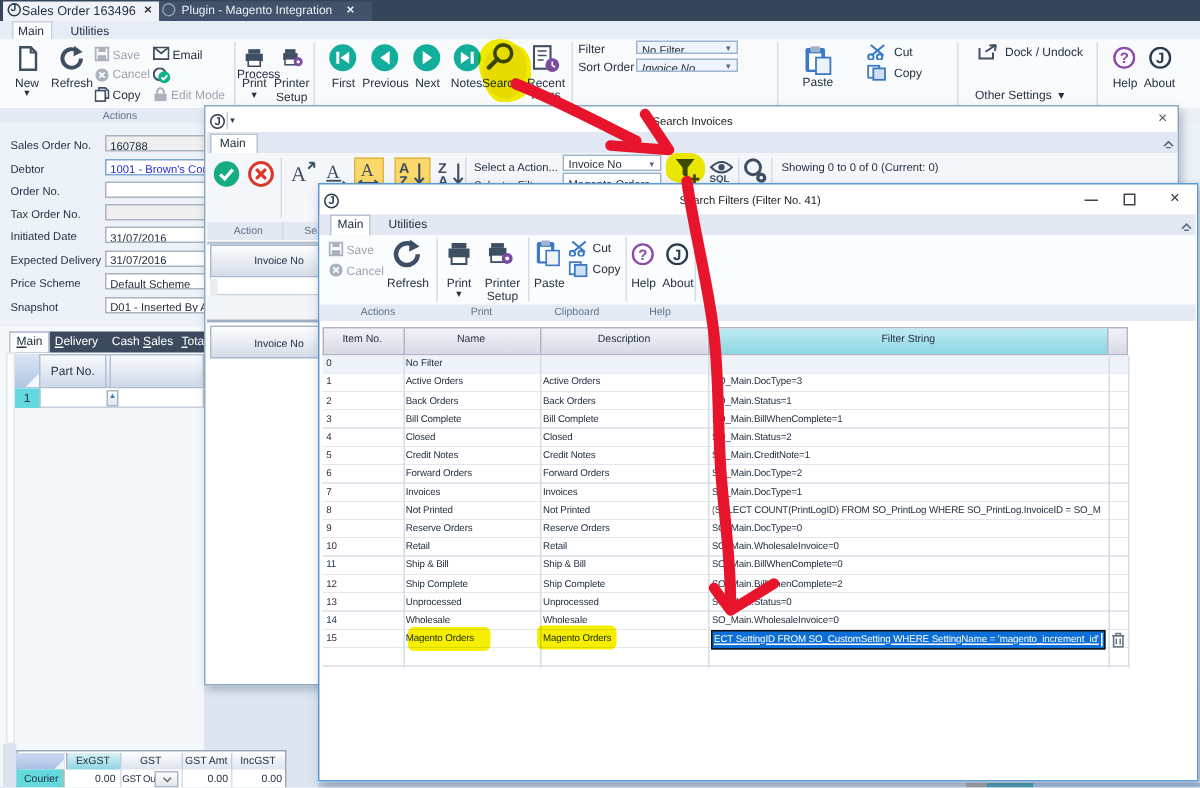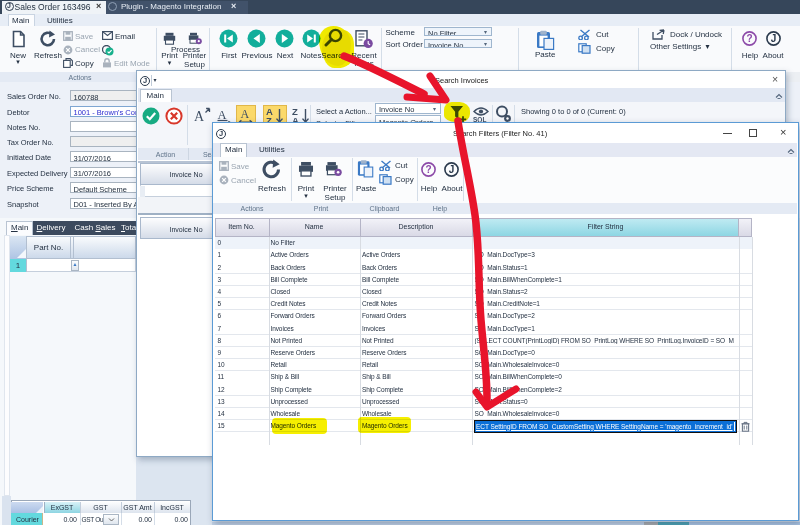--- a/index.html
+++ b/index.html
@@ -78,21 +78,21 @@
   <svg class="ico" style="left:102px;top:31px;" width="11" height="9" viewBox="0 0 11 9">
     <rect x="0.6" y="0.6" width="9.8" height="7.8" fill="#fff" stroke="#3e4e63" stroke-width="1.2"></rect>
     <path d="M0.6 0.6 L5.5 4.5 L10.4 0.6" fill="none" stroke="#3e4e63" stroke-width="1.2"></path>
   </svg>
   <div class="tx" style="left:115px;top:31.5px;font-size:8px;">Email</div>
   <svg class="ico" style="left:102px;top:44.5px;" width="12" height="11" viewBox="0 0 12 11">
     <circle cx="4.5" cy="4.5" r="4" fill="none" stroke="#3e4e63" stroke-width="1.3"></circle>
     <circle cx="7.5" cy="6.5" r="4" fill="#17b08c"></circle>
     <path d="M5.6 6.6 L7 8 L9.6 5.2" stroke="#fff" stroke-width="1.2" fill="none"></path>
   </svg>
-  <div class="tx" style="left:123px;top:45px;font-size:8px;padding-left:48px;">Process</div>
+  <div class="tx" style="left:110px;top:45px;font-size:8px;padding-left:48px;">Process</div>
   <svg class="ico" style="left:102px;top:57.5px;" width="10" height="10" viewBox="0 0 10 10">
     <rect x="1" y="4.4" width="8" height="5" fill="#a9b2bd"></rect>
     <path d="M2.8 4.4 V3 a2.2 2.2 0 0 1 4.4 0 v1.4" fill="none" stroke="#a9b2bd" stroke-width="1.4"></path>
   </svg>
   <div class="tx" style="left:114px;top:58.5px;font-size:8px;color:#9aa5b1;">Edit Mode</div>
 
   <svg class="ico" style="left:163px;top:32px;" width="13" height="13" viewBox="0 0 13 13">
     <rect x="2.5" y="0.8" width="8" height="3" fill="#3e4e63"></rect>
     <rect x="0.8" y="3.8" width="11.4" height="5" fill="#3e4e63"></rect>
     <rect x="2.5" y="8" width="8" height="4.2" fill="#fff" stroke="#3e4e63" stroke-width="1.1"></rect>
@@ -138,25 +138,25 @@
   <div class="tx ctr" style="left:317px;top:50.5px;width:34px;font-size:8px;">Search</div>
   <svg class="ico" style="left:355px;top:29.5px;" width="19" height="20" viewBox="0 0 19 20">
     <rect x="1" y="0.8" width="11" height="15" fill="#fff" stroke="#3e4e63" stroke-width="1.4"></rect>
     <path d="M3.4 4 h6 M3.4 7 h6 M3.4 10 h4" stroke="#3e4e63" stroke-width="1.1"></path>
     <circle cx="13.2" cy="13.4" r="4.6" fill="#7a4ba0"></circle>
       <path d="M13.2 11 v2.6 l1.9 1.2" stroke="#fff" stroke-width="1.1" fill="none"></path>
   </svg>
   <div class="tx ctr" style="left:347px;top:50.5px;width:34px;font-size:8px;">Recent</div>
   <div class="tx ctr" style="left:347px;top:59px;width:34px;font-size:8px;">Items</div>
 
-  <div class="tx" style="left:385.5px;top:27.5px;font-size:8px;">Scheme</div>
+  <div class="tx" style="left:385.5px;top:27.5px;font-size:8px;">Filter</div>
   <div class="tx" style="left:385.5px;top:39.5px;font-size:8px;">Sort Order</div>
   <div class="inp" style="left:424px;top:26.5px;width:68px;height:9.5px;background:#eef4fb;border-color:#9fb6ce;">No Filter</div>
   <div class="tx" style="left:484px;top:28px;font-size:6px;color:#55677d;">▾</div>
-  <div class="inp" style="left:424px;top:38.5px;width:68px;height:9.5px;background:#eef4fb;border-color:#9fb6ce;">Invoice No.</div>
+  <div class="inp" style="left:424px;top:38.5px;width:68px;height:9.5px;background:#eef4fb;border-color:#9fb6ce;font-style:italic;">Invoice No.</div>
   <div class="tx" style="left:484px;top:40px;font-size:6px;color:#55677d;">▾</div>
 
   <svg class="ico" style="left:536px;top:30px;" width="19" height="20" viewBox="0 0 19 20">
     <rect x="1" y="2" width="13" height="16" rx="1.5" fill="#3a79c5"></rect>
     <rect x="4.2" y="0.8" width="6.6" height="4" rx="1" fill="#9fb3cc"></rect>
     <rect x="3.4" y="5.6" width="8.2" height="10.8" fill="#fff"></rect>
     <rect x="8" y="8.4" width="9.6" height="11" fill="#eef3fa" stroke="#3a79c5" stroke-width="1.2"></rect>
   </svg>
   <div class="tx" style="left:535px;top:50px;font-size:8px;">Paste</div>
   <svg class="ico" style="left:578px;top:29px;" width="14" height="11" viewBox="0 0 14 11">
@@ -169,21 +169,21 @@
     <rect x="0.8" y="0.8" width="7.4" height="8" fill="#fff" stroke="#3a79c5" stroke-width="1.2"></rect>
     <rect x="4.2" y="2.6" width="7.8" height="7.6" fill="#cfe0f2" stroke="#3a79c5" stroke-width="1.2"></rect>
   </svg>
   <div class="tx" style="left:596px;top:43.5px;font-size:8px;">Copy</div>
 
   <svg class="ico" style="left:652px;top:29px;" width="14" height="11" viewBox="0 0 14 11">
     <path d="M1 3 v7 h9 v-4" fill="none" stroke="#3e4e63" stroke-width="1.3"></path>
     <path d="M5 5.5 L12 1 M12 1 l-4.4 0.3 M12 1 l-0.8 4" stroke="#3e4e63" stroke-width="1.3" fill="none"></path>
   </svg>
   <div class="tx" style="left:670px;top:29.5px;font-size:8px;">Dock / Undock</div>
-  <div class="tx" style="left:650px;top:42px;font-size:8px;">Other Settings &nbsp;▾</div>
+  <div class="tx" style="left:650px;top:59px;font-size:8px;">Other Settings &nbsp;▾</div>
 
   <svg class="ico" style="left:742px;top:30.5px;" width="15" height="15" viewBox="0 0 15 15">
     <circle cx="7.5" cy="7.5" r="6.6" fill="none" stroke="#8c4aa8" stroke-width="1.6"></circle>
     <text x="7.5" y="11" font-size="10" font-weight="bold" fill="#8c4aa8" text-anchor="middle" font-family="Liberation Sans">?</text>
   </svg>
   <div class="tx ctr" style="left:735px;top:50.5px;width:30px;font-size:8px;">Help</div>
   <svg class="ico" style="left:766px;top:30.5px;" width="15" height="15" viewBox="0 0 15 15">
     <circle cx="7.5" cy="7.5" r="6.6" fill="none" stroke="#2b3a4d" stroke-width="1.6"></circle>
     <text x="7.5" y="11" font-size="10" font-weight="bold" fill="#2b3a4d" text-anchor="middle" font-family="Liberation Sans">J</text>
   </svg>
@@ -195,21 +195,21 @@
   <div class="ab" style="left:787px;top:104px;width:13px;height:4px;background:#dde5ee;"></div>
 
   <div class="ab" style="left:0;top:81.5px;width:800px;height:136.5px;background:#edf1f8;"></div>
 </div>
 
 <div id="form">
   <div class="tx" style="left:7px;top:92px;font-size:7.5px;">Sales Order No.</div>
   <div class="inp" style="left:69.5px;top:90px;width:68px;height:11px;background:#efefef;">160788</div>
   <div class="tx" style="left:7px;top:107.5px;font-size:7.5px;">Debtor</div>
   <div class="inp" style="left:69.5px;top:105.5px;width:68px;height:11px;border-color:#7ea6d2;"><span style="color:#2b2bd0;text-decoration:underline;">1001 - Brown's Comp</span></div>
-  <div class="tx" style="left:7px;top:122.5px;font-size:7.5px;">Notes No.</div>
+  <div class="tx" style="left:7px;top:122.5px;font-size:7.5px;">Order No.</div>
   <div class="inp" style="left:69.5px;top:120.5px;width:68px;height:11px;"></div>
   <div class="tx" style="left:7px;top:137.5px;font-size:7.5px;">Tax Order No.</div>
   <div class="inp" style="left:69.5px;top:135.5px;width:68px;height:11px;background:#efefef;"></div>
   <div class="tx" style="left:7px;top:153px;font-size:7.5px;">Initiated Date</div>
   <div class="inp" style="left:69.5px;top:151px;width:68px;height:11px;">31/07/2016</div>
   <div class="tx" style="left:7px;top:168.5px;font-size:7.5px;">Expected Delivery</div>
   <div class="inp" style="left:69.5px;top:166.5px;width:68px;height:11px;">31/07/2016</div>
   <div class="tx" style="left:7px;top:184px;font-size:7.5px;">Price Scheme</div>
   <div class="inp" style="left:69.5px;top:182px;width:68px;height:11px;">Default Scheme</div>
   <div class="tx" style="left:7px;top:199.5px;font-size:7.5px;">Snapshot</div>

